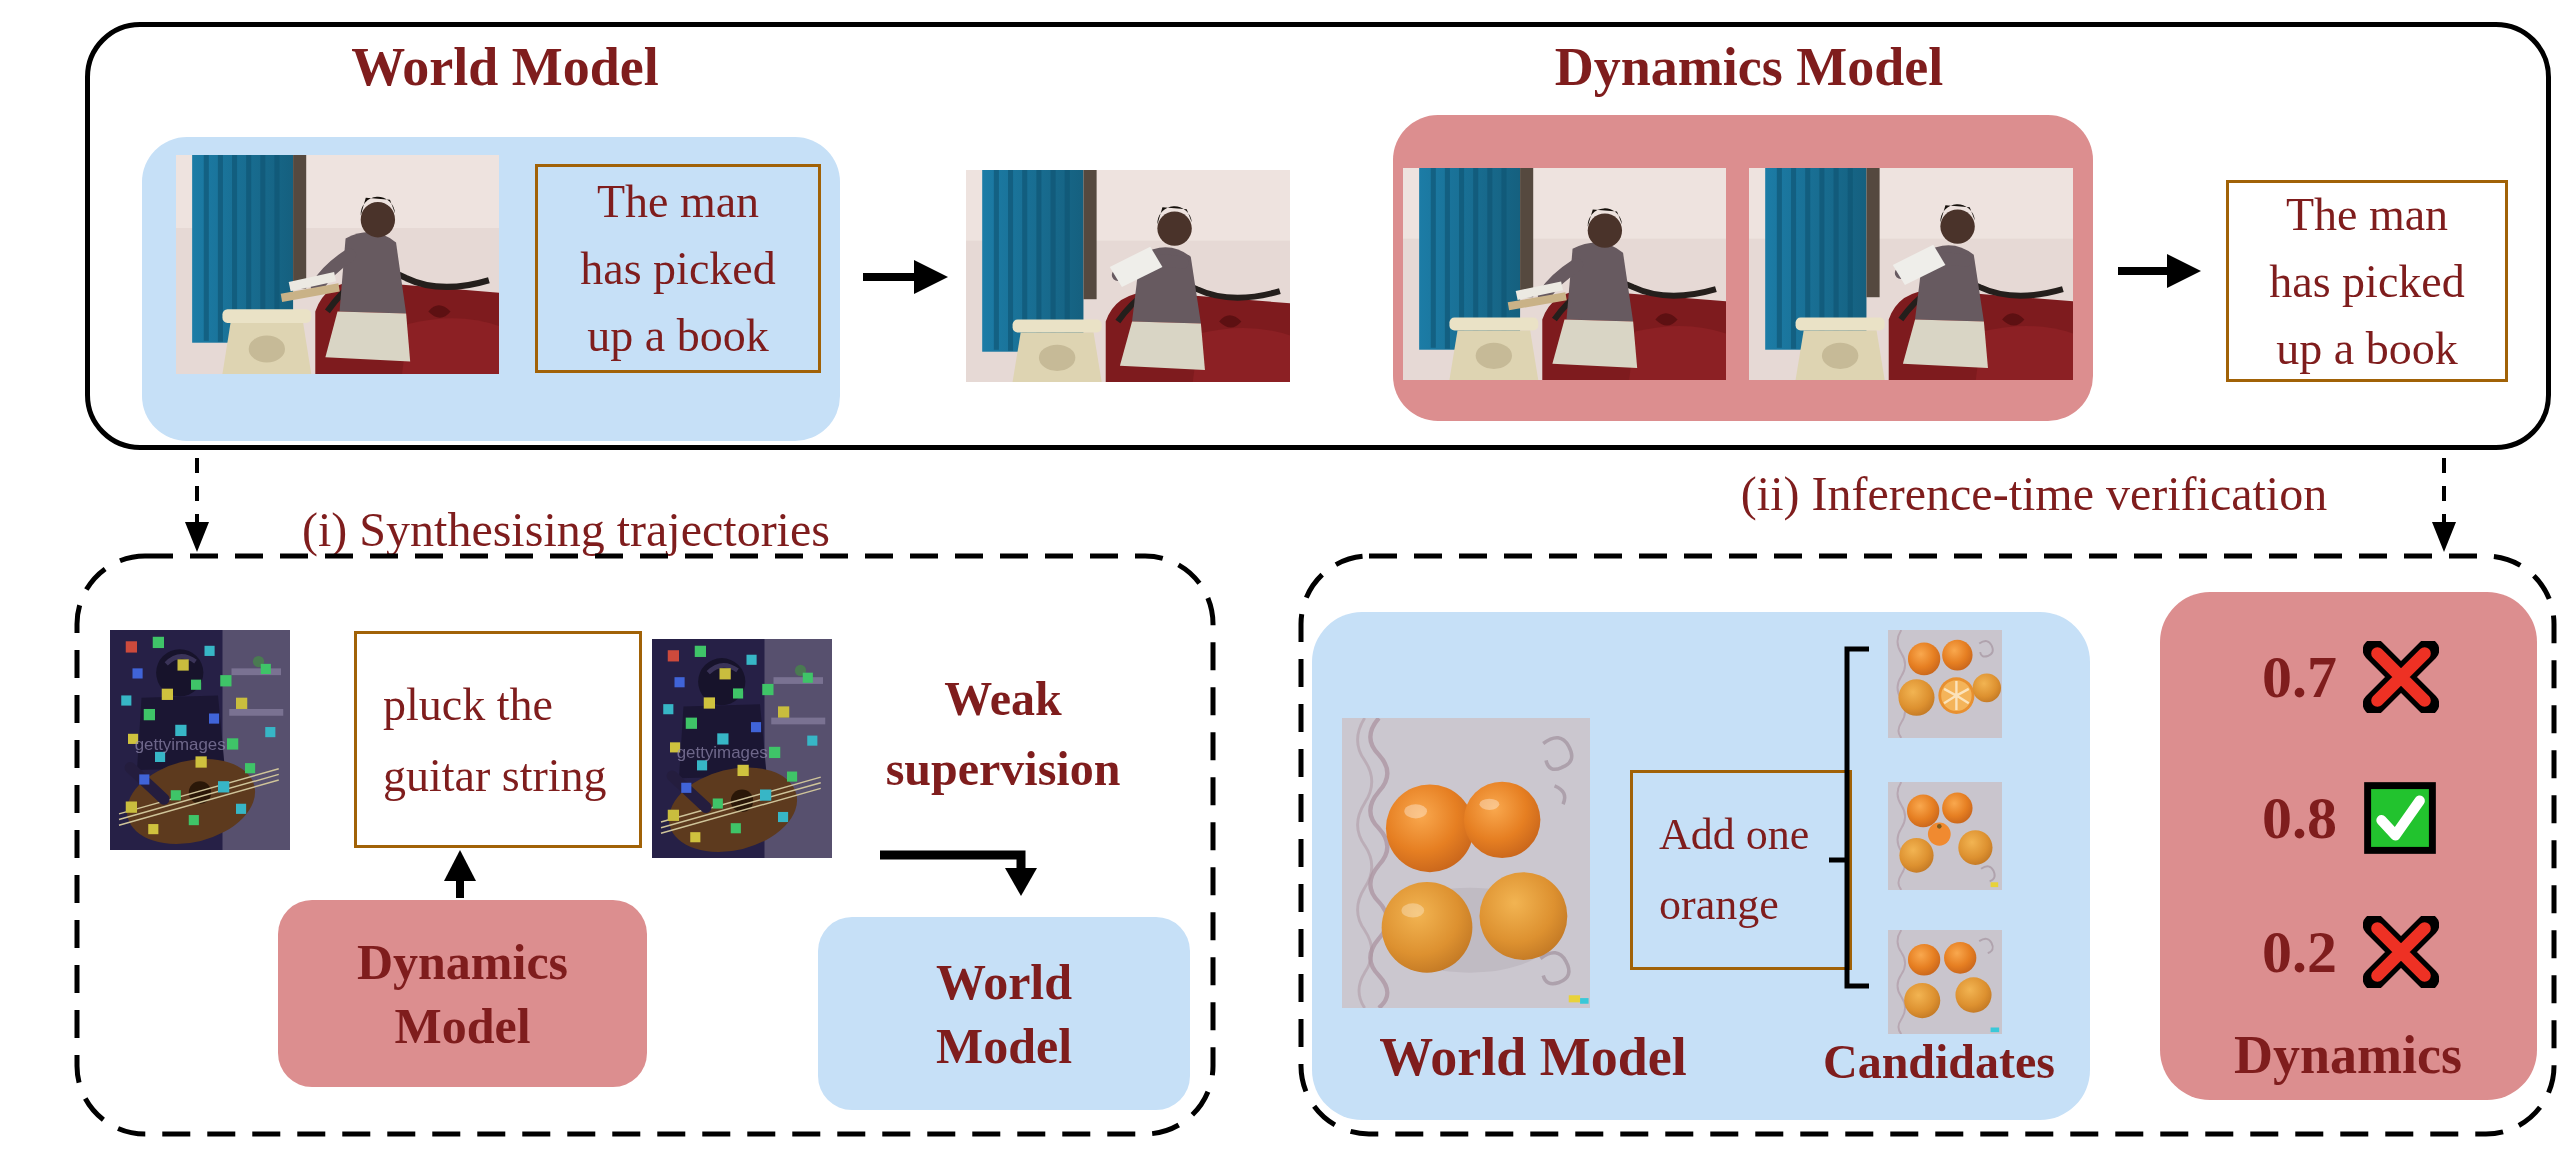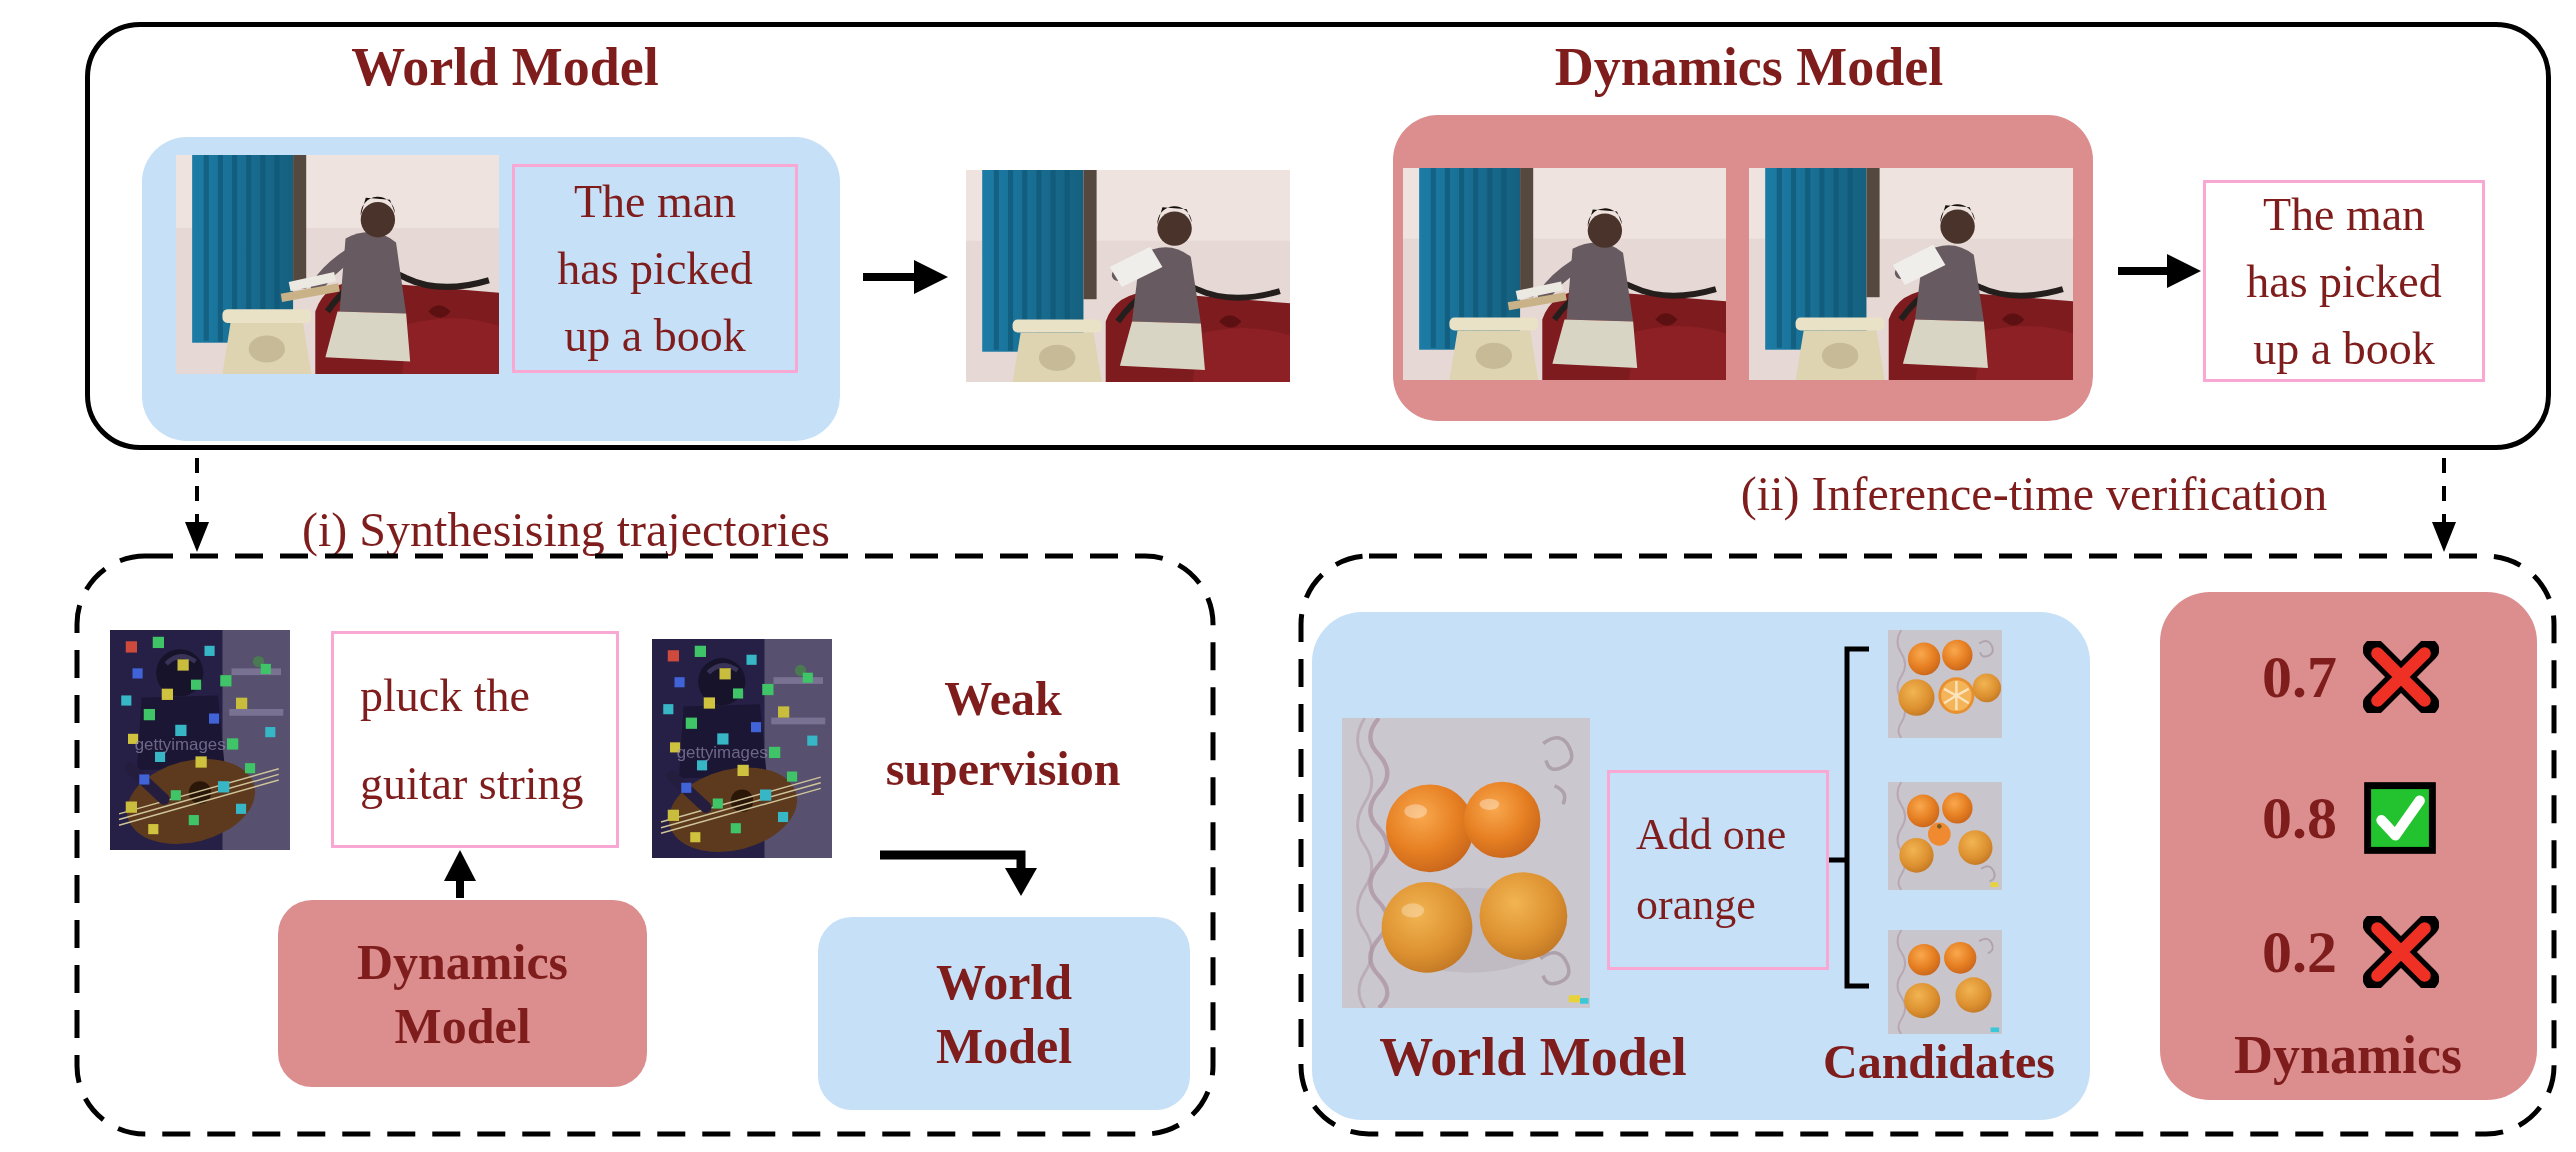--- a/index.html
+++ b/index.html
@@ -5,24 +5,24 @@
   html,body{margin:0;padding:0;background:#ffffff;}
   .canvas{position:relative;width:2576px;height:1152px;background:#ffffff;
           font-family:"Liberation Serif","DejaVu Serif",serif;color:#7f1d1d;overflow:hidden;}
   .abs{position:absolute;}
   .title{font-weight:bold;font-size:54px;text-align:center;white-space:nowrap;}
   .branch-label{font-size:48px;text-align:center;white-space:nowrap;}
   .topbox{left:85px;top:22px;width:2456px;height:418px;border:5px solid #000;border-radius:55px;background:#fff;}
   .bluebg{background:#c6e0f7;margin-top:20px;}
   .redbg{background:#dc8e8f;}
   .roundbox{border-radius:45px;}
-  .tbox{border:3px solid #f9a8d4;background:transparent;box-sizing:border-box;}
+  .tbox{border:3px solid #a16207;background:transparent;box-sizing:border-box;margin-left:23px;}
   .cap{font-size:46px;line-height:67px;text-align:center;white-space:pre-line;
        display:flex;align-items:center;justify-content:center;}
-  .cap-left{font-size:46px;line-height:88px;text-align:left;white-space:pre-line;
+  .cap-left{font-size:46px;line-height:71px;text-align:left;white-space:pre-line;
        display:flex;align-items:center;padding-left:26px;box-sizing:border-box;}
   .model-chip{border-radius:34px;font-weight:bold;font-size:50px;line-height:64px;
        text-align:center;white-space:pre-line;display:flex;align-items:center;justify-content:center;}
   .big-label{font-weight:bold;text-align:center;white-space:nowrap;}
   .weak{font-weight:bold;font-size:48px;line-height:70px;text-align:center;white-space:pre-line;}
   .verdict-row{display:flex;align-items:center;gap:26px;}
   .score{font-weight:bold;font-size:60px;line-height:72px;}
   svg.fit{position:absolute;left:0;top:0;width:100%;height:100%;}
   .connectors{position:absolute;left:0;top:0;pointer-events:none;z-index:40;}
   .imgph{position:absolute;overflow:hidden;}

